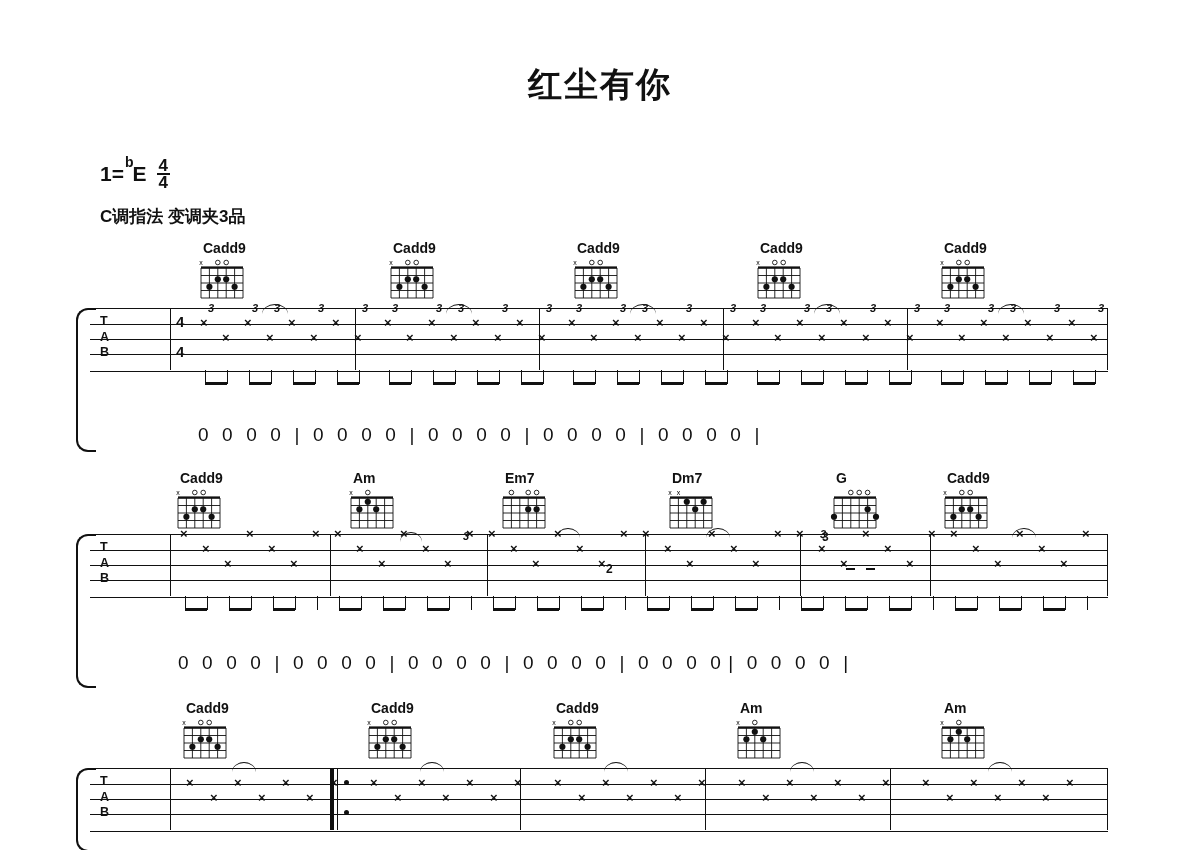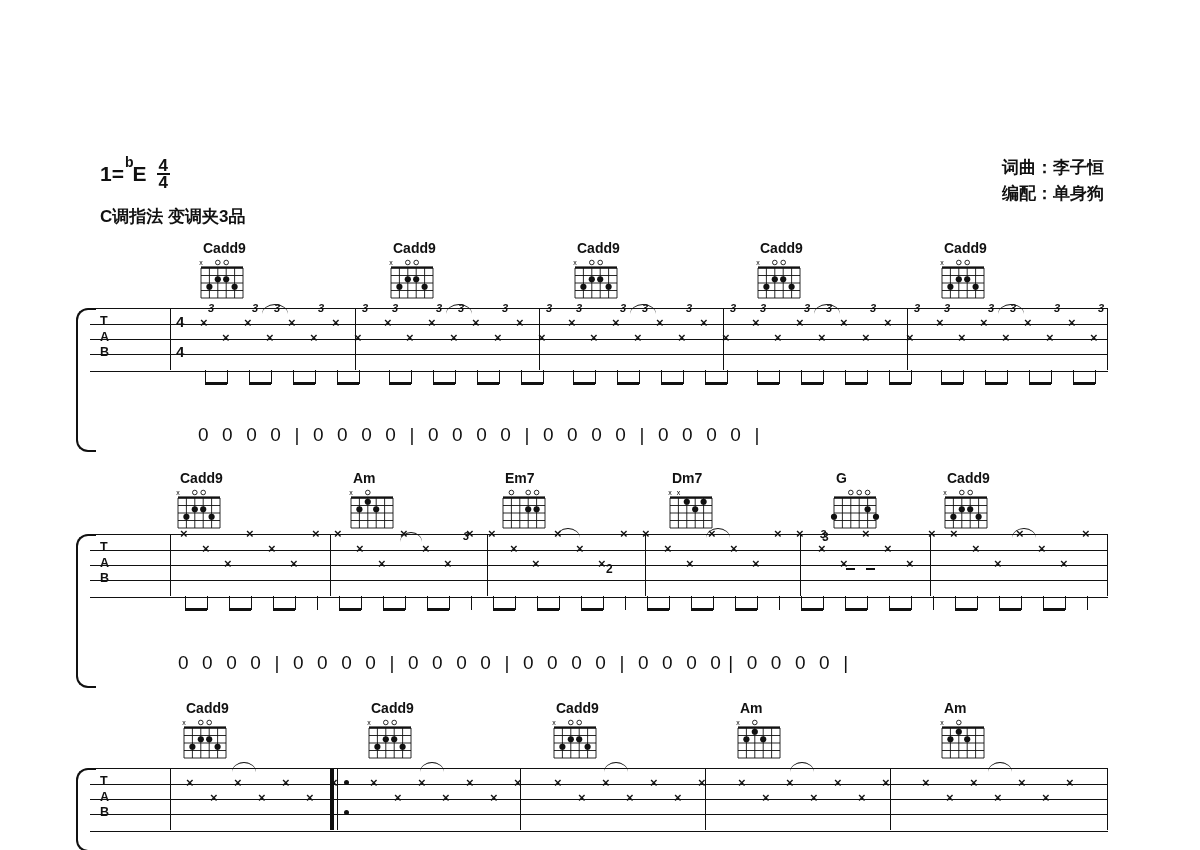--- a/index.html
+++ b/index.html
@@ -69,25 +69,22 @@
   .dot{position:absolute;width:5px;height:5px;border-radius:50%;background:#111;}
   .repeatline{position:absolute;width:3.6px;background:#111;}
   .tripnum{position:absolute;font-size:11px;font-style:italic;font-weight:700;}
   .dash{position:absolute;height:1.6px;background:#111;width:9px;}
 </style>
 </head>
 <body>
 
 <div class="sheet">
 
+  <div class="title">红尘有你</div>
 
-  <div class="credits">
-    <div>词曲：李子恒</div>
-    <div>编配：单身狗</div>
-  </div>
 
   <div class="keysig">
     <span><span>1=</span><span class="flat">b</span><span>E</span></span>
     <span class="timesig">
       <span class="num">4</span>
       <span>4</span>
     </span>
   </div>
   <div class="capo">C调指法  变调夹3品</div>
 

